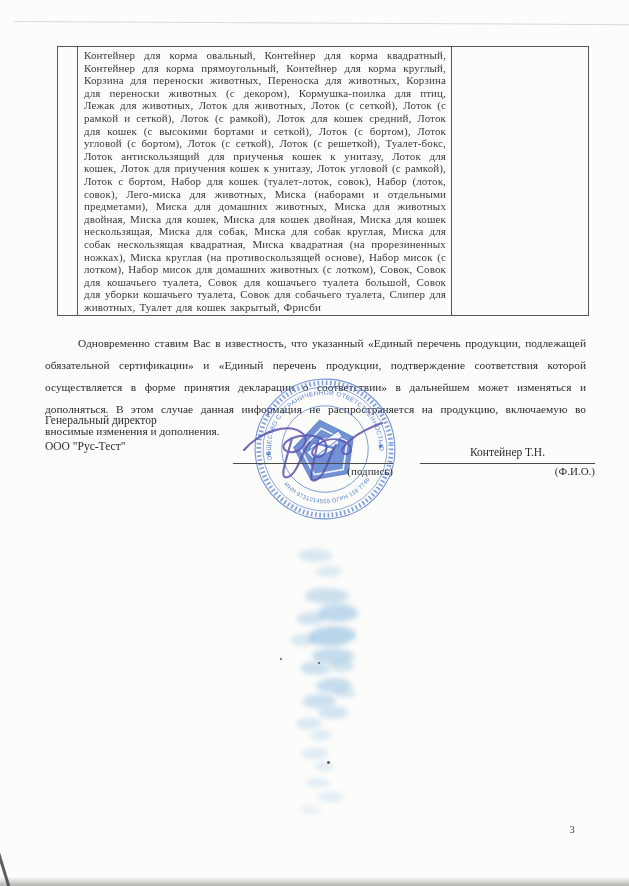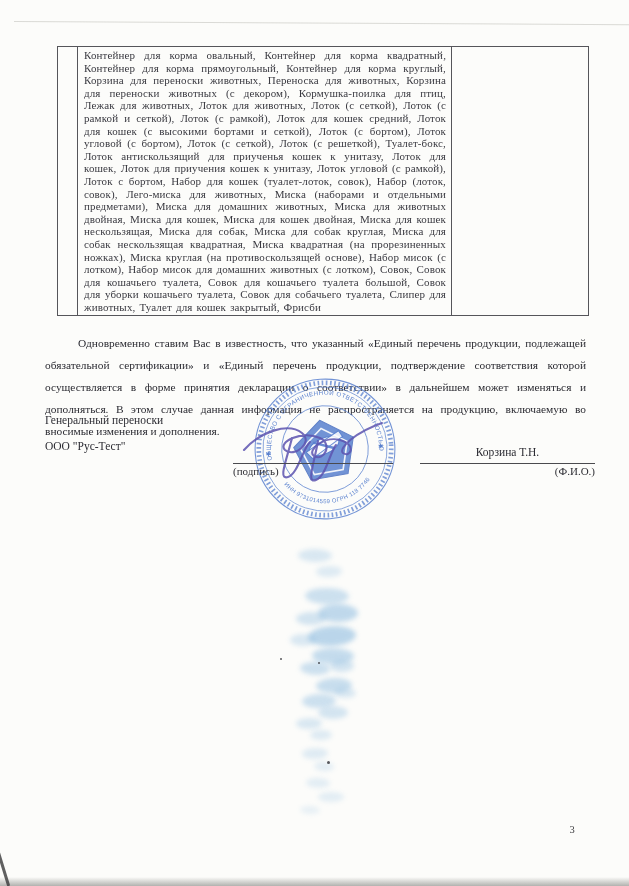--- a/index.html
+++ b/index.html
@@ -28,21 +28,21 @@
     text-align:justify;color:#3a3a41;letter-spacing:.12px;word-spacing:1.2px;overflow:hidden;}
   .col-c{flex:1;}
   
   .para{position:absolute;left:45px;top:332px;width:541px;
     font-size:11.4px;line-height:22px;text-align:justify;text-indent:33px;color:#2b2b32;}
   .gen-dir{position:absolute;left:45px;top:414px;font-size:11.5px;color:#2b2b32;}
   .company{position:absolute;left:45px;top:440px;font-size:11.5px;color:#2b2b32;}
   
   .sig-line-1{position:absolute;left:233px;top:463px;width:160px;border-top:1px solid #4a4a4e;z-index:6;}
   .sig-line-2{position:absolute;left:420px;top:463px;width:175px;border-top:1px solid #4a4a4e;z-index:6;}
-  .sig-caption{position:absolute;left:233px;top:465px;width:160px;text-align:left;
+  .sig-caption{position:absolute;left:233px;top:465px;width:160px;text-align:right;
     font-size:11px;color:#2e2e34;z-index:7;}
   .fio-name{position:absolute;left:420px;top:446px;width:175px;text-align:center;
     font-size:11.5px;color:#2b2b32;z-index:7;}
   .fio-caption{position:absolute;left:420px;top:465px;width:175px;text-align:right;
     font-size:11px;color:#2e2e34;z-index:7;}
   .stamp-svg{position:absolute;left:252px;top:376px;width:146px;height:146px;z-index:4;opacity:.92;}
   .sign-svg{position:absolute;left:230px;top:400px;width:185px;height:100px;z-index:5;}
   
   .smudge{position:absolute;border-radius:50%;filter:blur(2.5px);background:#7fb3dc;z-index:1;}
   .speck{position:absolute;background:#303034;border-radius:50%;z-index:2;}
@@ -60,21 +60,21 @@
   <div class="corner-mark"></div>
 
   <div class="doc-table">
     <div class="col-a"></div>
     <div class="col-b">Контейнер для корма овальный, Контейнер для корма квадратный, Контейнер для корма прямоугольный, Контейнер для корма круглый, Корзина для переноски животных, Переноска для животных, Корзина для переноски животных (с декором), Кормушка-поилка для птиц, Лежак для животных, Лоток для животных, Лоток (с сеткой), Лоток (с рамкой и сеткой), Лоток (с рамкой), Лоток для кошек средний, Лоток для кошек (с высокими бортами и сеткой), Лоток (с бортом), Лоток угловой (с бортом), Лоток (с сеткой), Лоток (с решеткой), Туалет-бокс, Лоток антискользящий для приученья кошек к унитазу, Лоток для кошек, Лоток для приучения кошек к унитазу, Лоток угловой (с рамкой), Лоток с бортом, Набор для кошек (туалет-лоток, совок), Набор (лоток, совок), Лего-миска для животных, Миска (наборами и отдельными предметами), Миска для домашних животных, Миска для животных двойная, Миска для кошек, Миска для кошек двойная, Миска для кошек нескользящая, Миска для собак, Миска для собак круглая, Миска для собак нескользящая квадратная, Миска квадратная (на прорезиненных ножках), Миска круглая (на противоскользящей основе), Набор мисок (с лотком), Набор мисок для домашних животных (с лотком), Совок, Совок для кошачьего туалета, Совок для кошачьего туалета большой, Совок для уборки кошачьего туалета, Совок для собачьего туалета, Слипер для животных, Туалет для кошек закрытый, Фрисби</div>
     <div class="col-c"></div>
   </div>
 
   <div class="para">Одновременно ставим Вас в известность, что указанный «Единый перечень продукции, подлежащей обязательной сертификации» и «Единый перечень продукции, подтверждение соответствия которой осуществляется в форме принятия декларации о соответствии» в дальнейшем может изменяться и дополняться. В этом случае данная информация не распространяется на продукцию, включаемую во вносимые изменения и дополнения.</div>
 
-  <div class="gen-dir">Генеральный переноски</div>
+  <div class="gen-dir">Генеральный директор</div>
   <div class="company">ООО "Рус-Тест"</div>
 
   <svg class="stamp-svg" viewBox="0 0 140 140">
     <g transform="rotate(-4 70 70)" fill="none" stroke="#4b76cb">
       <circle cx="70" cy="70" r="67" stroke-width="1" opacity=".85"></circle>
       <circle cx="70" cy="70" r="63.5" stroke-width="4.5" stroke-dasharray="1.6 2.4" opacity=".75"></circle>
       <circle cx="70" cy="70" r="59.5" stroke-width=".8" opacity=".8"></circle>
       <circle cx="70" cy="70" r="41.5" stroke-width=".9" opacity=".8"></circle>
       <path id="arc-top" d="M 18.8 79 A 52 52 0 1 1 121.2 79" stroke="none"></path>
       <path id="arc-bot" d="M 27.4 99.8 A 52 52 0 0 0 112.6 99.8" stroke="none"></path>
@@ -100,21 +100,21 @@
     <g fill="none" stroke="#5d54b0" stroke-width="2.1" stroke-linecap="round" opacity=".85">
       <path d="M 14 50 C 30 32, 58 22, 72 33 C 84 43, 64 58, 55 50 C 47 42, 72 30, 90 38 C 103 44, 94 62, 84 56 C 76 50, 96 34, 113 41 C 126 46, 120 58, 113 53 C 108 48, 126 32, 152 23"></path>
       <path d="M 62 38 C 56 62, 48 80, 58 77 C 68 74, 73 48, 80 42"></path>
       <path d="M 88 41 C 84 64, 76 84, 86 80 C 96 76, 100 52, 106 45"></path>
     </g>
   </svg>
 
   <div class="sig-line-1"></div>
   <div class="sig-caption">(подпись)</div>
   <div class="sig-line-2"></div>
-  <div class="fio-name">Корзина Т.Н.</div>
+  <div class="fio-name">Контейнер Т.Н.</div>
   <div class="fio-caption">(Ф.И.О.)</div>
 
   <div id="smudges">
       <div class="smudge" style="left: 298px; top: 549px; width: 34px; height: 13px; opacity: 0.28; transform: rotate(1deg);"></div>
       <div class="smudge" style="left: 316px; top: 566px; width: 26px; height: 11px; opacity: 0.24; transform: rotate(-2deg);"></div>
       <div class="smudge" style="left: 305px; top: 588px; width: 44px; height: 16px; opacity: 0.38; transform: rotate(1deg);"></div>
       <div class="smudge" style="left: 318px; top: 604px; width: 40px; height: 18px; opacity: 0.48; transform: rotate(0deg);"></div>
       <div class="smudge" style="left: 296px; top: 612px; width: 30px; height: 13px; opacity: 0.33; transform: rotate(-1deg);"></div>
       <div class="smudge" style="left: 308px; top: 626px; width: 48px; height: 20px; opacity: 0.52; transform: rotate(-3deg);"></div>
       <div class="smudge" style="left: 290px; top: 634px; width: 26px; height: 12px; opacity: 0.28; transform: rotate(0deg);"></div>

